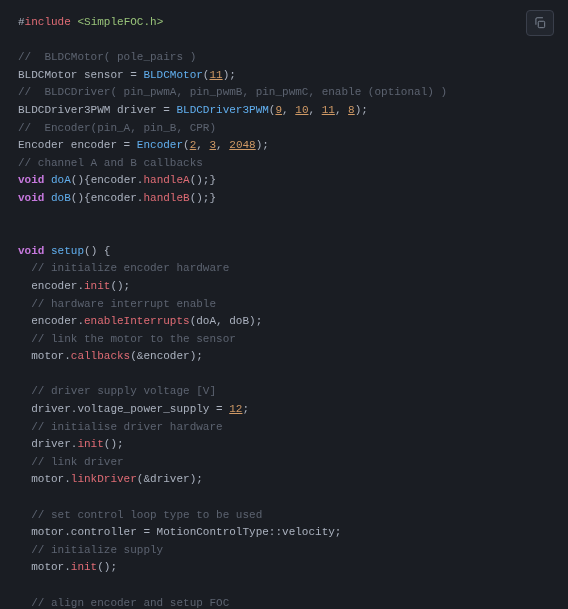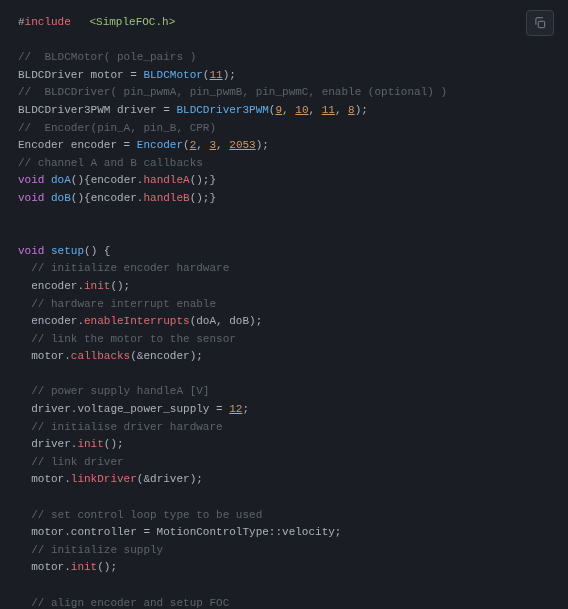--- a/index.html
+++ b/index.html
@@ -27,60 +27,60 @@
     align-items: center;
     justify-content: center;
     cursor: pointer;
   }
   .copy-btn svg { width: 14px; height: 14px; stroke: #8a93a2; fill: none; stroke-width: 1.5; }
   pre {
     padding: 14px 18px;
     white-space: pre;
     font-family: inherit;
   }
-  .kw   { color: #c678dd; }  
+  .kw   { color: #c678dd; font-weight: bold; }  
   .pink { color: #e06c75; }  
-  .grn  { color: #98c379; margin-left: 12px; }  
+  .grn  { color: #98c379; }  
   .num  { color: #d19a66; text-decoration: underline; }  
   .fn   { color: #61afef; }  
   .cmt  { color: #5c6370; }  
   .nm   { color: #abb2bf; }  
 </style>
 </head>
 <body>
 
 <div class="copy-btn" title="Copy">
   <svg viewBox="0 0 24 24">
       <rect x="9" y="9" width="11" height="11" rx="2"></rect>
       <path d="M5 15V5a2 2 0 0 1 2-2h10"></path>
     </svg>
 </div>
 
 <pre><span class="nm">#</span><span class="pink">include</span><span> </span><span class="grn">&lt;SimpleFOC.h&gt;</span>
 <span></span>
 <span class="cmt">//  BLDCMotor( pole_pairs )</span>
-<span class="nm">BLDCDriver motor = </span><span class="fn">BLDCMotor</span><span>(</span><span class="num">11</span><span>);</span>
+<span class="nm">BLDCMotor sensor = </span><span class="fn">BLDCMotor</span><span>(</span><span class="num">11</span><span>);</span>
 <span class="cmt">//  BLDCDriver( pin_pwmA, pin_pwmB, pin_pwmC, enable (optional) )</span>
 <span>BLDCDriver3PWM driver = </span><span class="fn">BLDCDriver3PWM</span><span>(</span><span class="num">9</span><span>, </span><span class="num">10</span><span>, </span><span class="num">11</span><span>, </span><span class="num">8</span><span>);</span>
 <span class="cmt">//  Encoder(pin_A, pin_B, CPR)</span>
-<span>Encoder encoder = </span><span class="fn">Encoder</span><span>(</span><span class="num">2</span><span>, </span><span class="num">3</span><span>, </span><span class="num">2053</span><span>);</span>
+<span>Encoder encoder = </span><span class="fn">Encoder</span><span>(</span><span class="num">2</span><span>, </span><span class="num">3</span><span>, </span><span class="num">2048</span><span>);</span>
 <span class="cmt">// channel A and B callbacks</span>
 <span class="kw">void</span><span> </span><span class="fn">doA</span><span>(){encoder.</span><span class="pink">handleA</span><span>();}</span>
 <span class="kw">void</span><span> </span><span class="fn">doB</span><span>(){encoder.</span><span class="pink">handleB</span><span>();}</span>
 <span></span>
 <span></span>
 <span class="kw">void</span><span> </span><span class="fn">setup</span><span>() {</span>
 <span class="cmt">  // initialize encoder hardware</span>
 <span>  encoder.</span><span class="pink">init</span><span>();</span>
 <span class="cmt">  // hardware interrupt enable</span>
 <span>  encoder.</span><span class="pink">enableInterrupts</span><span>(doA, doB);</span>
 <span class="cmt">  // link the motor to the sensor</span>
 <span>  motor.</span><span class="pink">callbacks</span><span>(&amp;encoder);</span>
 <span></span>
-<span class="cmt">  // power supply handleA [V]</span>
+<span class="cmt">  // driver supply voltage [V]</span>
 <span>  driver.voltage_power_supply = </span><span class="num">12</span><span>;</span>
 <span class="cmt">  // initialise driver hardware</span>
 <span>  driver.</span><span class="pink">init</span><span>();</span>
 <span class="cmt">  // link driver</span>
 <span>  motor.</span><span class="pink">linkDriver</span><span>(&amp;driver);</span>
 <span></span>
 <span class="cmt">  // set control loop type to be used</span>
 <span>  motor.controller = MotionControlType::velocity;</span>
 <span class="cmt">  // initialize supply</span>
 <span>  motor.</span><span class="pink">init</span><span>();</span>

